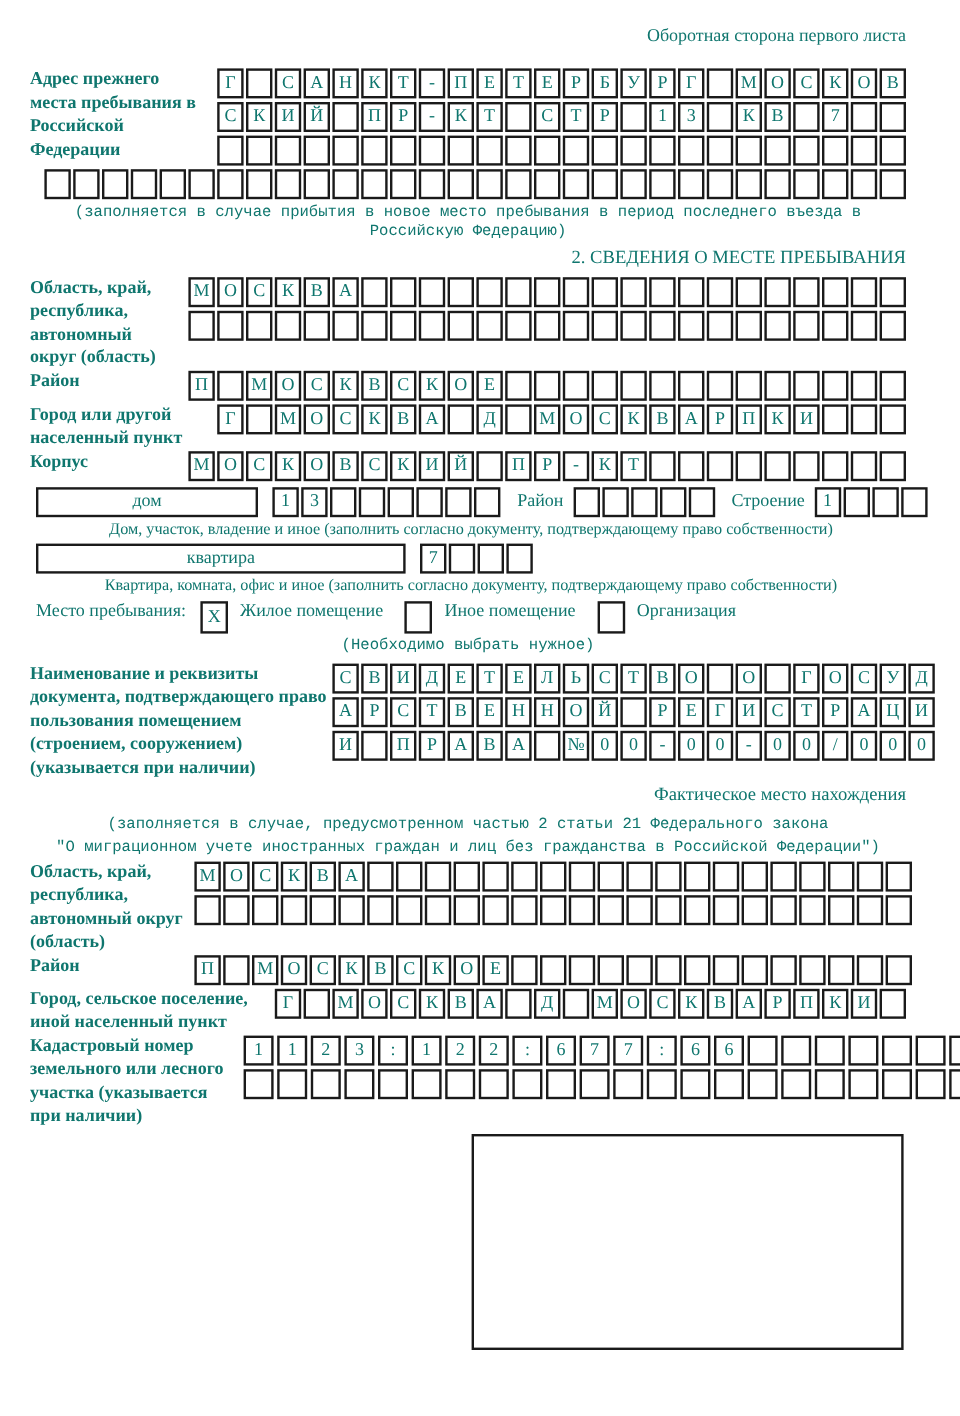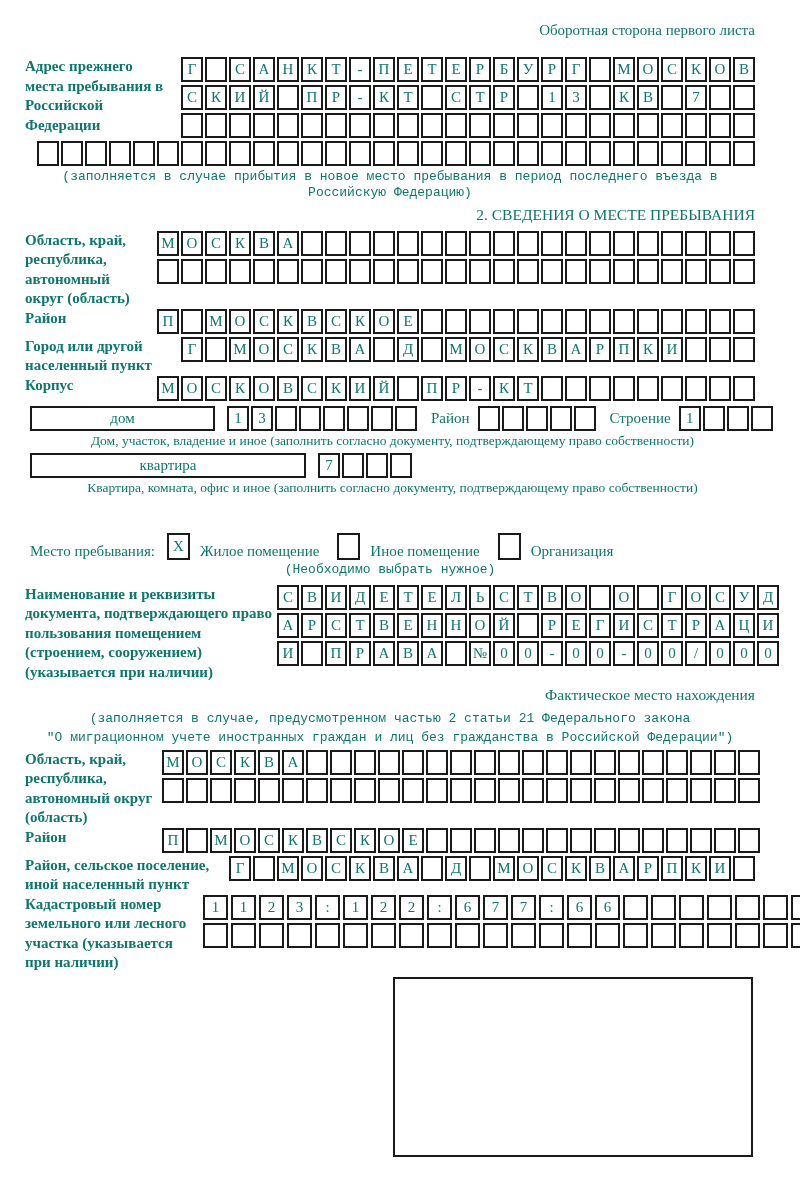--- a/index.html
+++ b/index.html
@@ -27,29 +27,29 @@
   .caption{font-size:13px;text-align:center;margin:0 0 3px 0;line-height:1.25;font-family:Liberation Mono, monospace;}
   .caption-left{font-size:13.5px;text-align:center;margin:2px 0 4px 5px;line-height:1.25;}
   .h-bold{font-size:15.5px;font-weight:normal;text-align:right;margin:4px 0 7px 0;}
   
   .inline-row{display:flex;align-items:center;margin:2px 0 2px 5px;}
   .wfield{
     flex:none;border:2px solid #1a1a1a;height:25px;box-sizing:border-box;
     display:flex;align-items:center;justify-content:center;font-size:15px;background:#fff;
   }
   .dom{width:185px;margin-right:10px;}
-  .kvart{width:276px;margin-right:10px;}
+  .kvart{width:308px;margin-right:10px;}
   .ilabel{font-size:15px;margin:0 6px 0 14px;flex:none;}
   
-  .stay-row{display:flex;align-items:flex-end;font-size:15px;margin:3px 0 2px 5px;}
+  .stay-row{display:flex;align-items:flex-start;font-size:15px;margin:3px 0 2px 5px;}
   .checkbox{
     flex:none;box-sizing:content-box;width:19px;height:23px;border:2px solid #1a1a1a;
     margin:0 10px 0 12px;font-size:15px;line-height:23px;text-align:center;background:#fff;
   }
-  .stay-row .opt{margin-right:6px;margin-top:42px;}
+  .stay-row .opt{margin-right:6px;}
   
   .stamp-wrap{width:362px;margin-left:auto;margin-right:0;margin-top:4px;}
   .stamp-box{width:356px;height:176px;border:2px solid #1a1a1a;background:#fff;margin-bottom:6px;}
   .stamp-caption{width:400px;margin-left:-19px;text-align:center;font-size:13.5px;line-height:1.28;}
   .mt6{margin-top:6px;justify-content:space-between;}
 </style>
 </head>
 <body>
 
 <div class="page">
@@ -551,21 +551,21 @@
           <span class="cbox"></span>
           <span class="cbox"></span>
           <span class="cbox"></span>
           <span class="cbox"></span>
           <span class="cbox"></span>
         </div>
     </div>
   </div>
 
   <div class="group">
-    <div class="glabel w200">Район, сельское поселение, иной населенный пункт</div>
+    <div class="glabel w200">Город, сельское поселение, иной населенный пункт</div>
     <div class="grows">
       <div class="boxes">
           <span class="cbox">Г</span>
           <span class="cbox"></span>
           <span class="cbox">М</span>
           <span class="cbox">О</span>
           <span class="cbox">С</span>
           <span class="cbox">К</span>
           <span class="cbox">В</span>
           <span class="cbox">А</span>

